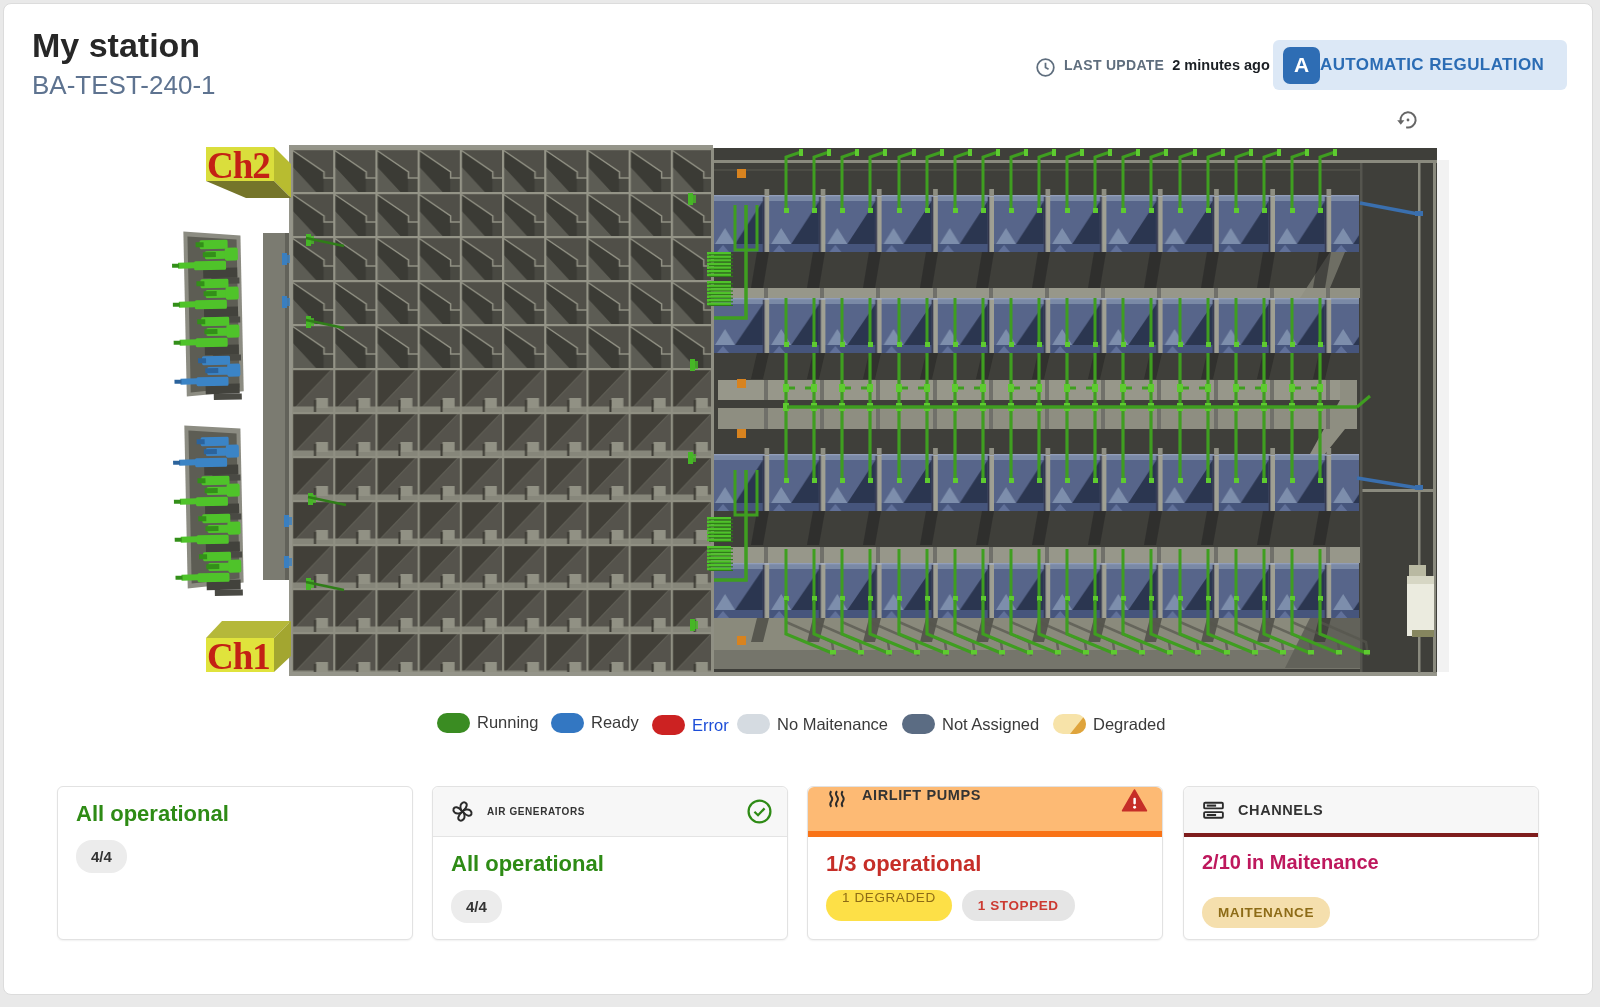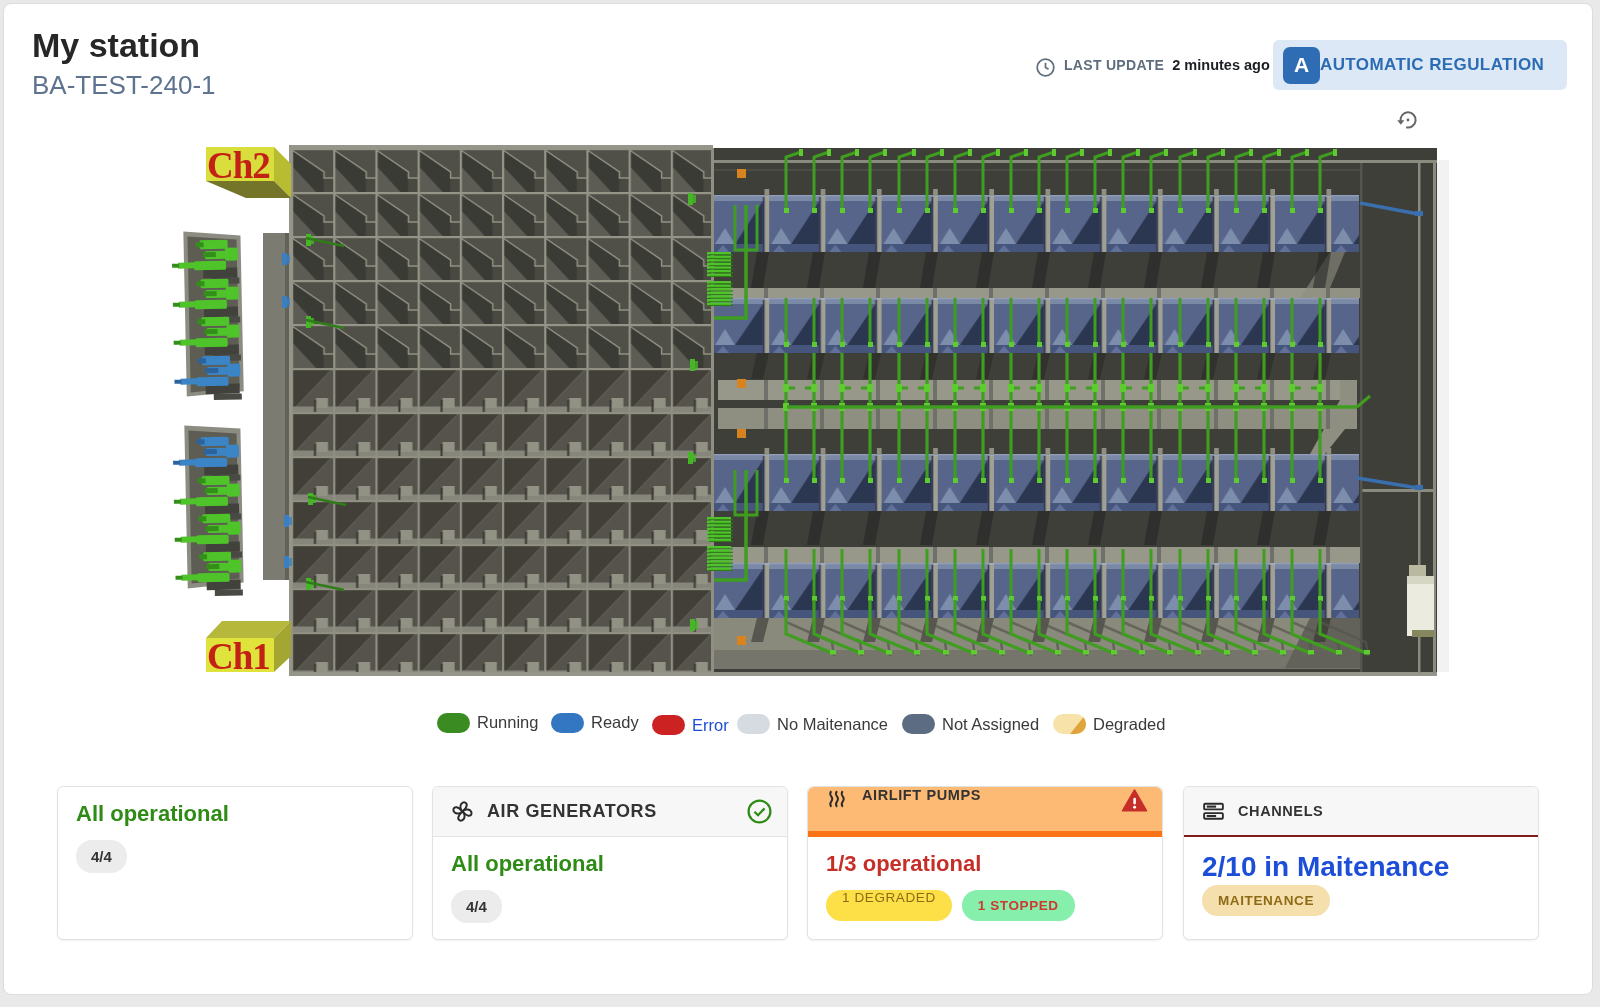--- a/index.html
+++ b/index.html
@@ -772,21 +772,21 @@
 <div style="height:50px;background:#f7f7f7;border-bottom:1px solid #e4e4e4;border-radius:6px 6px 0 0;display:flex;align-items:center;padding:0 14px 0 17px;box-sizing:border-box">
 <span style="display:flex;align-items:center">
         <svg width="25" height="25" viewBox="0 0 24 24" fill="none" stroke="#2b2b2b" stroke-width="1.9">
           <path d="M12 12 C10 10.5 9.2 6.5 11 4.5 C13.5 2 16.5 3.5 16 6.5 C15.6 9 13.5 10.5 12 12 Z"></path>
           <path d="M12 12 C13.5 10 17.5 9.2 19.5 11 C22 13.5 20.5 16.5 17.5 16 C15 15.6 13.5 13.5 12 12 Z"></path>
           <path d="M12 12 C14 13.5 14.8 17.5 13 19.5 C10.5 22 7.5 20.5 8 17.5 C8.4 15 10.5 13.5 12 12 Z"></path>
           <path d="M12 12 C10.5 14 6.5 14.8 4.5 13 C2 10.5 3.5 7.5 6.5 8 C9 8.4 10.5 10.5 12 12 Z"></path>
           <circle cx="12" cy="12" r="0.8" fill="#2b2b2b" stroke="none"></circle>
         </svg>
       </span>
-<span style="margin-left:12px;font-size:18px;font-weight:bold;color:#333;letter-spacing:0.6px">AIR GENERATORS</span>
+<span style="margin-left:12px;font-size:10px;font-weight:bold;color:#333;letter-spacing:0.6px">AIR GENERATORS</span>
 <span style="margin-left:auto;display:flex;align-items:center">
         <svg width="27" height="27" viewBox="0 0 24 24" fill="none" stroke="#2e8b15" stroke-width="2">
           <circle cx="12" cy="12" r="9.7"></circle>
           <path d="M7.5 12.2 L10.7 15.3 L16.5 9.2"></path>
         </svg>
       </span>
 </div>
 <div style="padding:14px 18px 0 18px"><div style="font-size:22px;font-weight:bold;color:#2e8b15;margin-bottom:13px">All operational</div>
 <span style="background:#ececec;color:#333;font-weight:bold;font-size:15px;border-radius:16px;padding:8px 15px;display:inline-block">4/4</span></div>
 </div>
@@ -805,33 +805,33 @@
           <path d="M12 2.8 L22.5 21 L1.5 21 Z" fill="#c62e28" stroke="#c62e28" stroke-width="1.6" stroke-linejoin="round"></path>
           <rect x="11" y="9.5" width="2.2" height="6" rx="1" fill="#fff"></rect>
           <circle cx="12.1" cy="18" r="1.3" fill="#fff"></circle>
         </svg>
       </span>
 </div>
 <div style="padding:14px 18px 0 18px">
       <div style="font-size:22px;font-weight:bold;color:#c62e28;margin-bottom:13px">1/3 operational</div>
 <div style="display:flex;gap:10px">
         <span style="background:#fde047;color:#8d6b16;font-weight:normal;font-size:13.5px;letter-spacing:0.6px;border-radius:16px;padding:0 16px;display:inline-block">1 DEGRADED</span>
-        <span style="background:#86efac;color:#cc3a31;font-weight:bold;font-size:13.5px;letter-spacing:0.6px;border-radius:16px;padding:8px 16px;display:inline-block">1 STOPPED</span>
+        <span style="background:#e5e5e5;color:#cc3a31;font-weight:bold;font-size:13.5px;letter-spacing:0.6px;border-radius:16px;padding:8px 16px;display:inline-block">1 STOPPED</span>
       </div>
     </div>
 </div>
 <div style="position:absolute;left:1183px;top:786px;width:356px;height:154px;background:#fff;border:1px solid #e2e2e2;border-radius:6px;box-shadow:0 1px 2px rgba(0,0,0,0.06);box-sizing:border-box">
-<div style="height:50px;background:#f7f7f7;border-bottom:2px solid #7f1d1d;border-radius:6px 6px 0 0;display:flex;align-items:center;padding:0 14px 0 17px;box-sizing:border-box">
+<div style="height:50px;background:#f7f7f7;border-bottom:4px solid #7f1d1d;border-radius:6px 6px 0 0;display:flex;align-items:center;padding:0 14px 0 17px;box-sizing:border-box">
 <span style="display:flex;align-items:center">
         <svg width="25" height="25" viewBox="0 0 24 24" fill="#2b2b2b">
           <rect x="3" y="4.5" width="18" height="5.5" rx="1" fill="none" stroke="#2b2b2b" stroke-width="1.8"></rect>
           <rect x="3" y="13.5" width="18" height="5.5" rx="1" fill="none" stroke="#2b2b2b" stroke-width="1.8"></rect>
           <rect x="5.5" y="6.3" width="9" height="2"></rect>
           <rect x="5.5" y="15.3" width="9" height="2"></rect>
         </svg>
       </span>
 <span style="margin-left:12px;font-size:14.5px;font-weight:bold;color:#333;letter-spacing:0.6px">CHANNELS</span>
 <span style="margin-left:auto;display:flex;align-items:center"></span>
 </div>
 <div style="padding:14px 18px 0 18px">
-      <div style="font-size:28px;font-weight:bold;color:#1d4ed8;margin-bottom:2px">2/10 in Maitenance</div>
+      <div style="font-size:20px;font-weight:bold;color:#be185d;margin-bottom:23px">2/10 in Maitenance</div>
 <div><span style="background:#f5dfad;color:#8d6b16;font-weight:bold;font-size:13.5px;letter-spacing:0.6px;border-radius:16px;padding:8px 16px;display:inline-block">MAITENANCE</span></div>
     </div>
 </div>
 </body></html>

